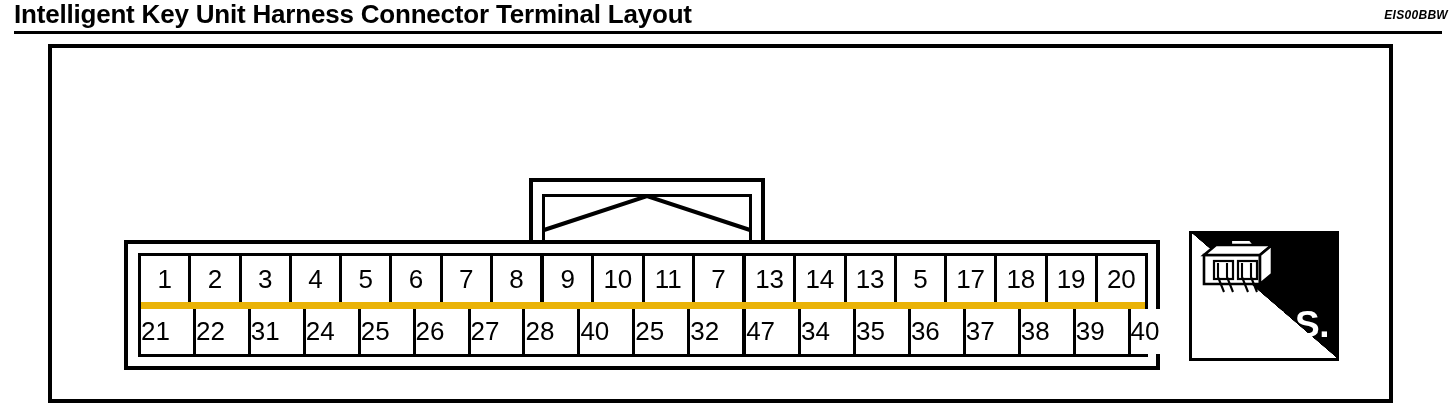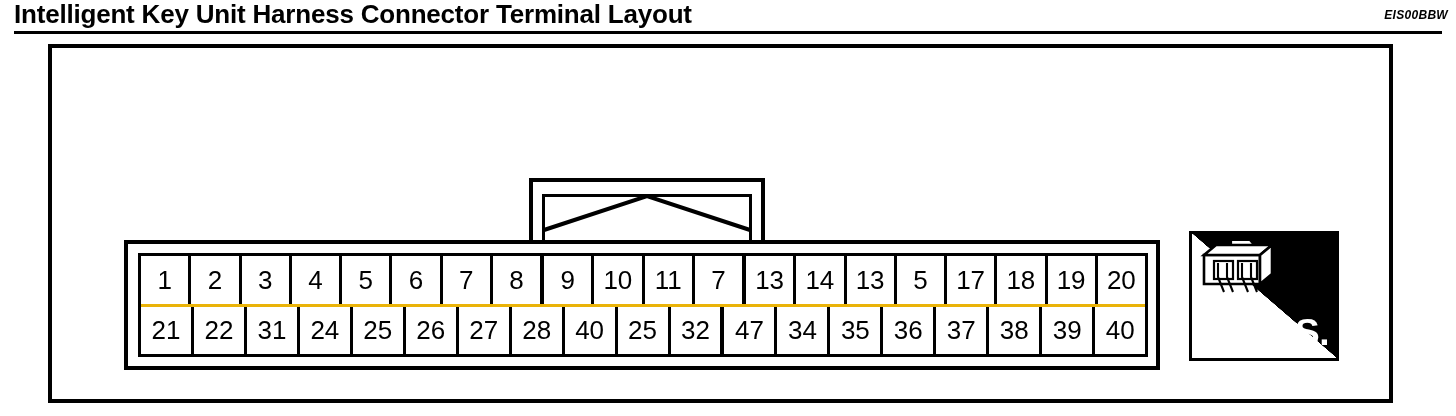--- a/index.html
+++ b/index.html
@@ -123,21 +123,22 @@
     background: #fff;
     display: flex;
     flex-direction: column;
   }
   .terminal-row {
     display: flex;
     flex: 1 1 0;
     min-height: 0;
   }
   .terminal-row + .terminal-row {
-    border-top: 3px solid #eab308;
+    border-top: 7px solid #eab308;
+    gap: 23px;
   }
   .terminal-cell {
     flex: 1 1 0;
     display: flex;
     align-items: center;
     justify-content: center;
     font-size: 26px;
     font-family: "Liberation Sans", sans-serif;
     font-weight: 400;
     line-height: 1;
@@ -165,21 +166,21 @@
     overflow: hidden;
   }
   #hs-diagonal {
     position: absolute;
     inset: 0;
     background: linear-gradient(to bottom left, #000 0%, #000 49.6%, transparent 49.8%, transparent 100%);
   }
   #hs-label {
     position: absolute;
     right: 7px;
-    bottom: 5px;
+    bottom: 13px;
     color: #ffffff;
     font-size: 37px;
     font-weight: bold;
     font-family: "Liberation Sans", sans-serif;
     letter-spacing: -0.5px;
     line-height: 1.05;
   }
   #connector-icon {
     position: absolute;
     left: 6px;

